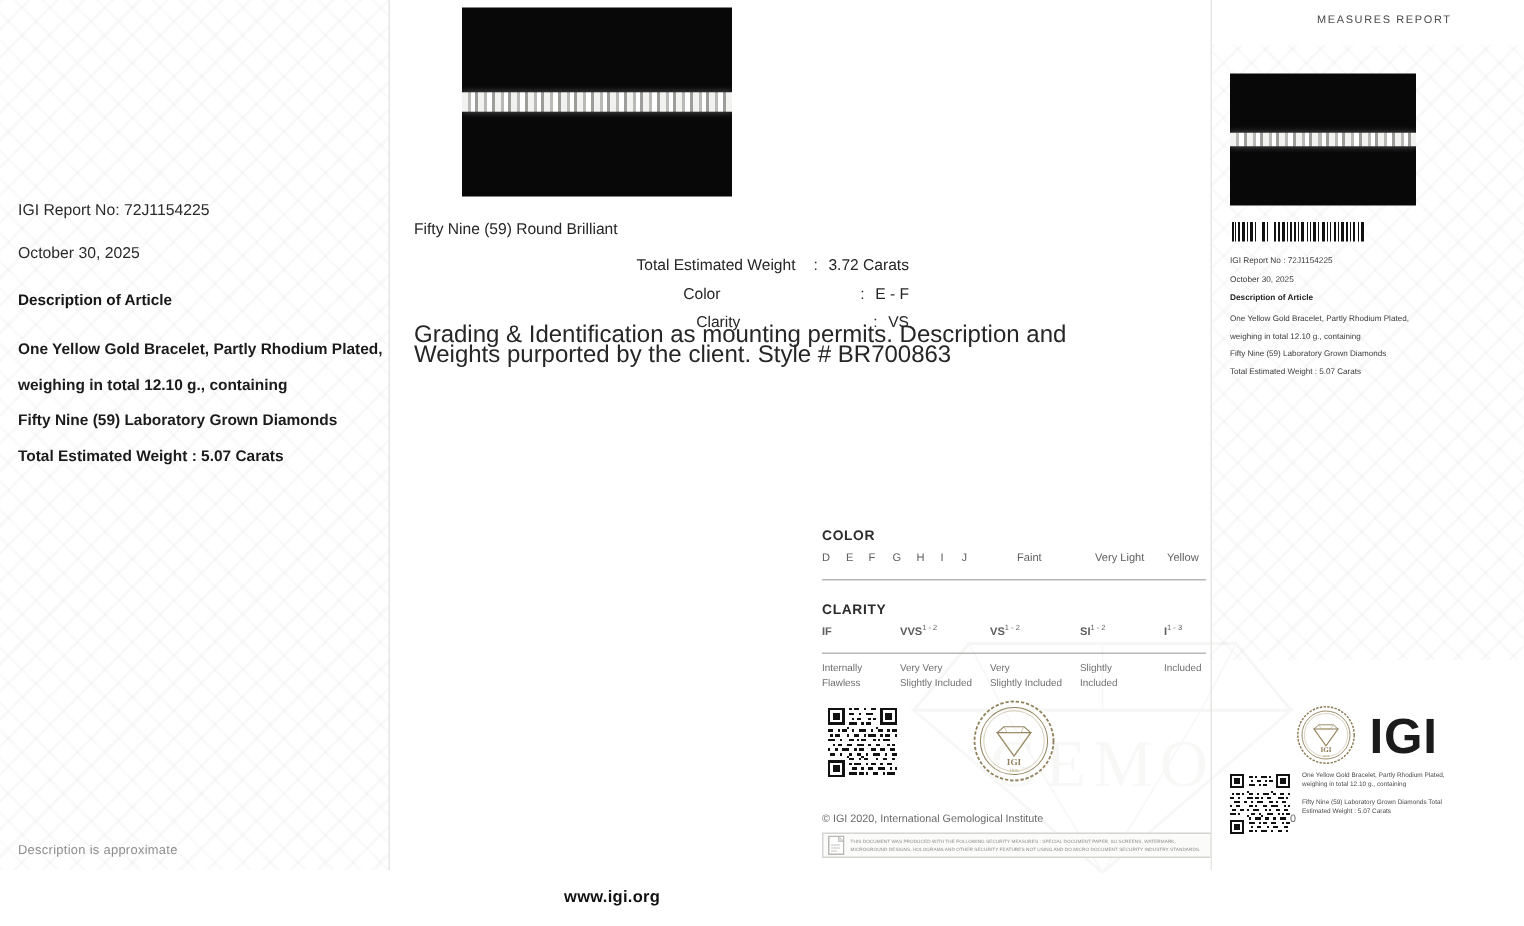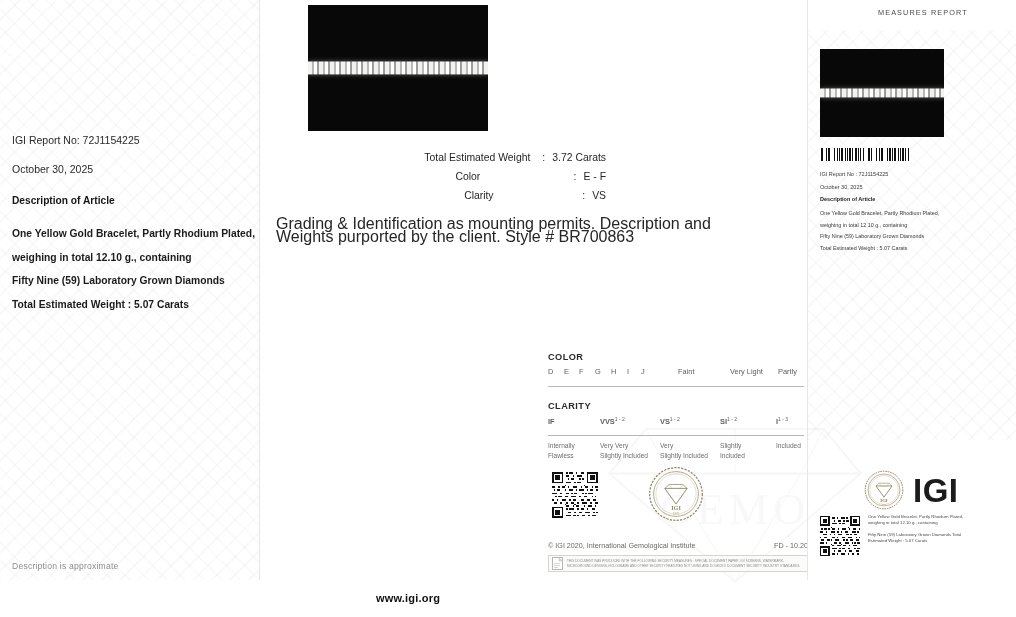--- a/index.html
+++ b/index.html
@@ -102,21 +102,21 @@
   
   .qr-mid { position:absolute; left:292px; top:472px; width:46px; height:46px; }
   .seal-mid { position:absolute; left:388px; top:466px; width:56px; height:56px; opacity:.92; }
 
   .big-diamond {
     position:absolute; left:330px; top:415px; width:290px; height:175px;
     opacity:.12; pointer-events:none;
   }
 
   .copy-row {
-    position:absolute; left:288px; top:541px; width:260px;
+    position:absolute; left:288px; top:541px; width:316px;
     display:flex; justify-content:space-between; align-items:baseline;
   }
   .copy-row span { font-size:7.2px; color:#6a6a6a; }
 
   .sec-box {
     position:absolute; left:288px; top:555px; width:260px; height:17px;
     border:1px solid #d6d4d1; background:#fbfbfa;
     display:flex; align-items:center; gap:4px; padding:0 3px;
   }
   .sec-ico { width:11px; height:13px; flex:0 0 auto; }
@@ -175,20 +175,21 @@
 </div>
 <div class="vrule-left"></div>
 
 <div class="col-mid">
 
   <div class="photo-main">
     <div class="bracelet"></div>
   </div>
 
   <div class="mid-spec">
+    <div class="hdr">Fifty Nine (59) Round Brilliant</div>
 
     <div class="srow">
       <div class="k">Total Estimated Weight</div>
       <div class="c">:</div>
       <div class="v">3.72 Carats</div>
     </div>
     <div class="srow">
       <div class="k">Color</div>
       <div class="c">:</div>
       <div class="v">E - F</div>
@@ -217,21 +218,21 @@
       <div class="sc-row">
         <span style="left:0">D</span>
         <span style="left:16px">E</span>
         <span style="left:31px">F</span>
         <span style="left:47px">G</span>
         <span style="left:63px">H</span>
         <span style="left:79px">I</span>
         <span style="left:93px">J</span>
         <span style="left:130px">Faint</span>
         <span style="left:182px">Very Light</span>
-        <span style="left:230px">Partly</span>
+        <span style="left:230px">Yellow</span>
       </div>
       <div class="sc-line"></div>
     </div>
 
     <div style="margin-top:14px">
       <div class="sc-title">CLARITY</div>
       <div class="sc-row">
         <span style="left:0"><b>IF</b><sup></sup></span>
         <span style="left:52px"><b>VVS</b><sup>1 - 2</sup></span>
         <span style="left:112px"><b>VS</b><sup>1 - 2</sup></span>

